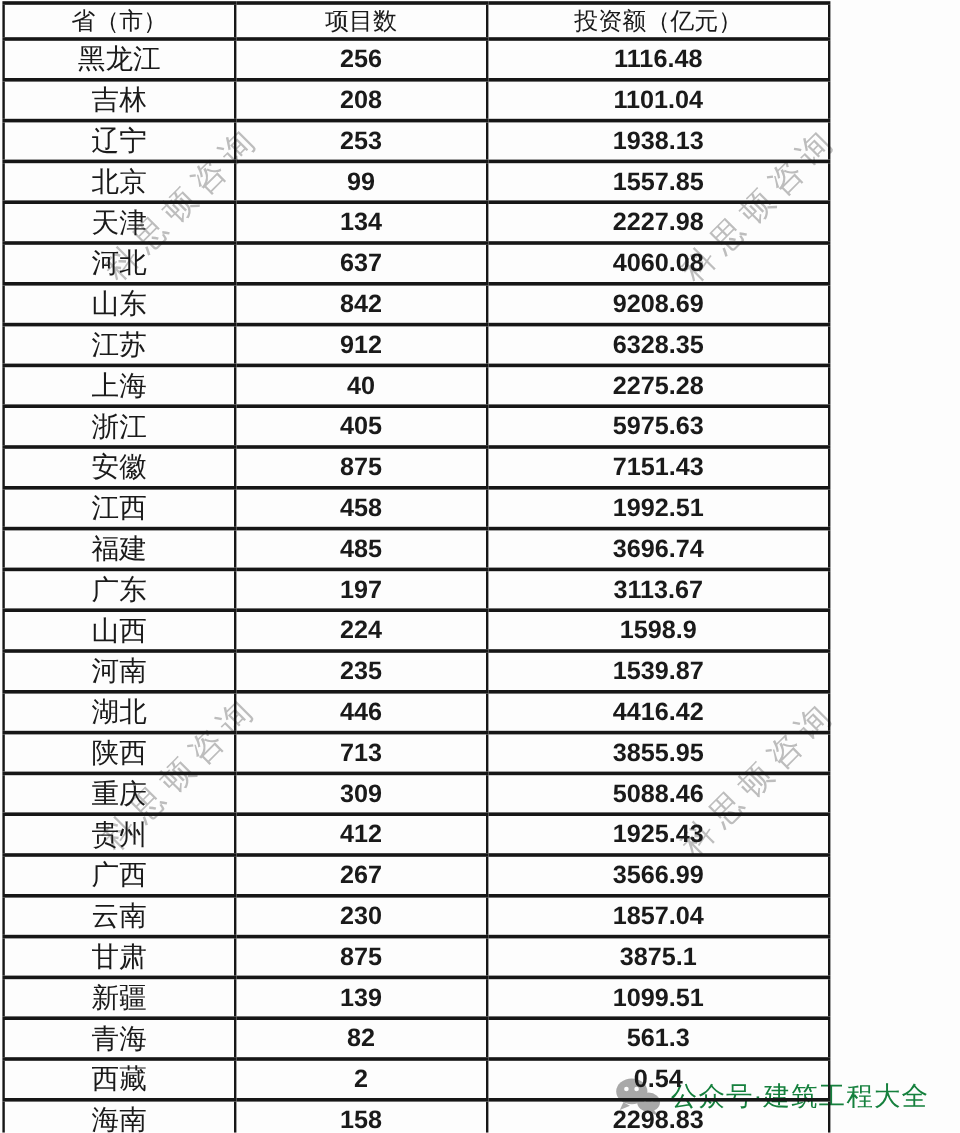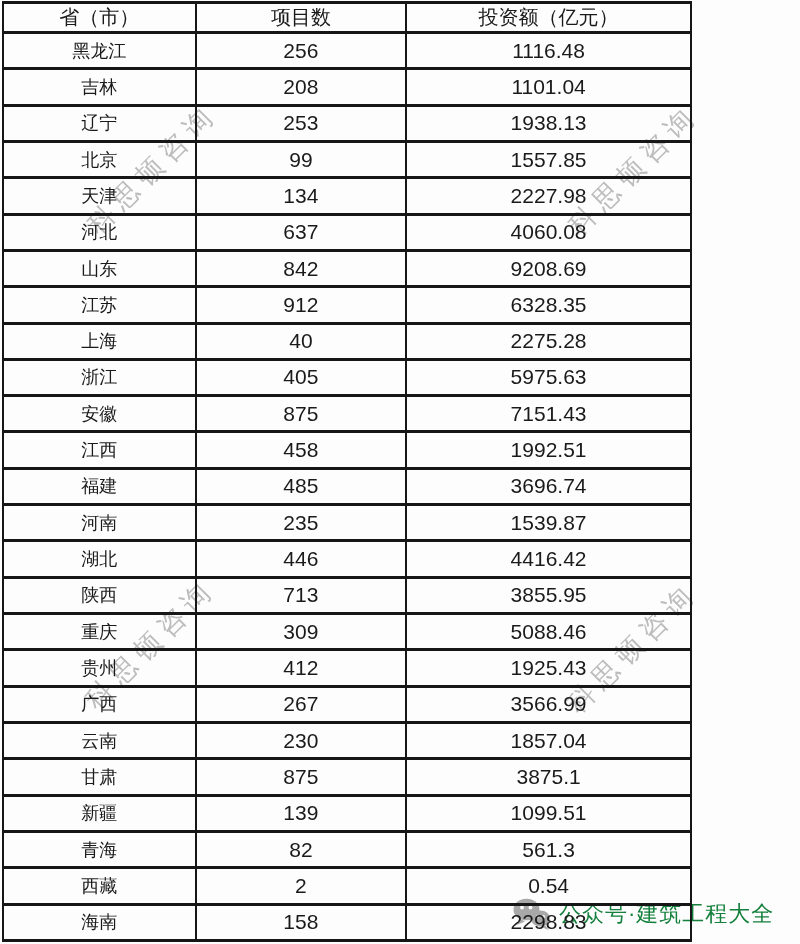--- a/index.html
+++ b/index.html
@@ -54,22 +54,22 @@
     text-align:center;
     vertical-align:middle;
     padding:0;
     background:transparent;
     overflow:hidden;
   }
   table.data-table th{
     font-weight:normal;
     font-size:20px;
   }
-  td.col-prov{font-size:18px;}
-  td.col-proj,td.col-inv{font-size:21px;}
+  td.col-prov{font-size:23px;}
+  td.col-proj,td.col-inv{font-size:21px;font-weight:bold;}
 </style>
 </head>
 <body>
 
 <div class="stage">
 
   <div class="wm" style="left:152px;top:169px">科思顿咨询</div>
   <div class="wm" style="left:633px;top:170px">科思顿咨询</div>
   <div class="wm" style="left:150px;top:644px">科思顿咨询</div>
   <div class="wm" style="left:632px;top:648px">科思顿咨询</div>
@@ -161,20 +161,30 @@
           <td class="col-prov">江西</td>
           <td class="col-proj">458</td>
           <td class="col-inv">1992.51</td>
         </tr>
         <tr>
           <td class="col-prov">福建</td>
           <td class="col-proj">485</td>
           <td class="col-inv">3696.74</td>
         </tr>
         <tr>
+          <td class="col-prov">广东</td>
+          <td class="col-proj">197</td>
+          <td class="col-inv">3113.67</td>
+        </tr>
+        <tr>
+          <td class="col-prov">山西</td>
+          <td class="col-proj">224</td>
+          <td class="col-inv">1598.9</td>
+        </tr>
+        <tr>
           <td class="col-prov">河南</td>
           <td class="col-proj">235</td>
           <td class="col-inv">1539.87</td>
         </tr>
         <tr>
           <td class="col-prov">湖北</td>
           <td class="col-proj">446</td>
           <td class="col-inv">4416.42</td>
         </tr>
         <tr>

